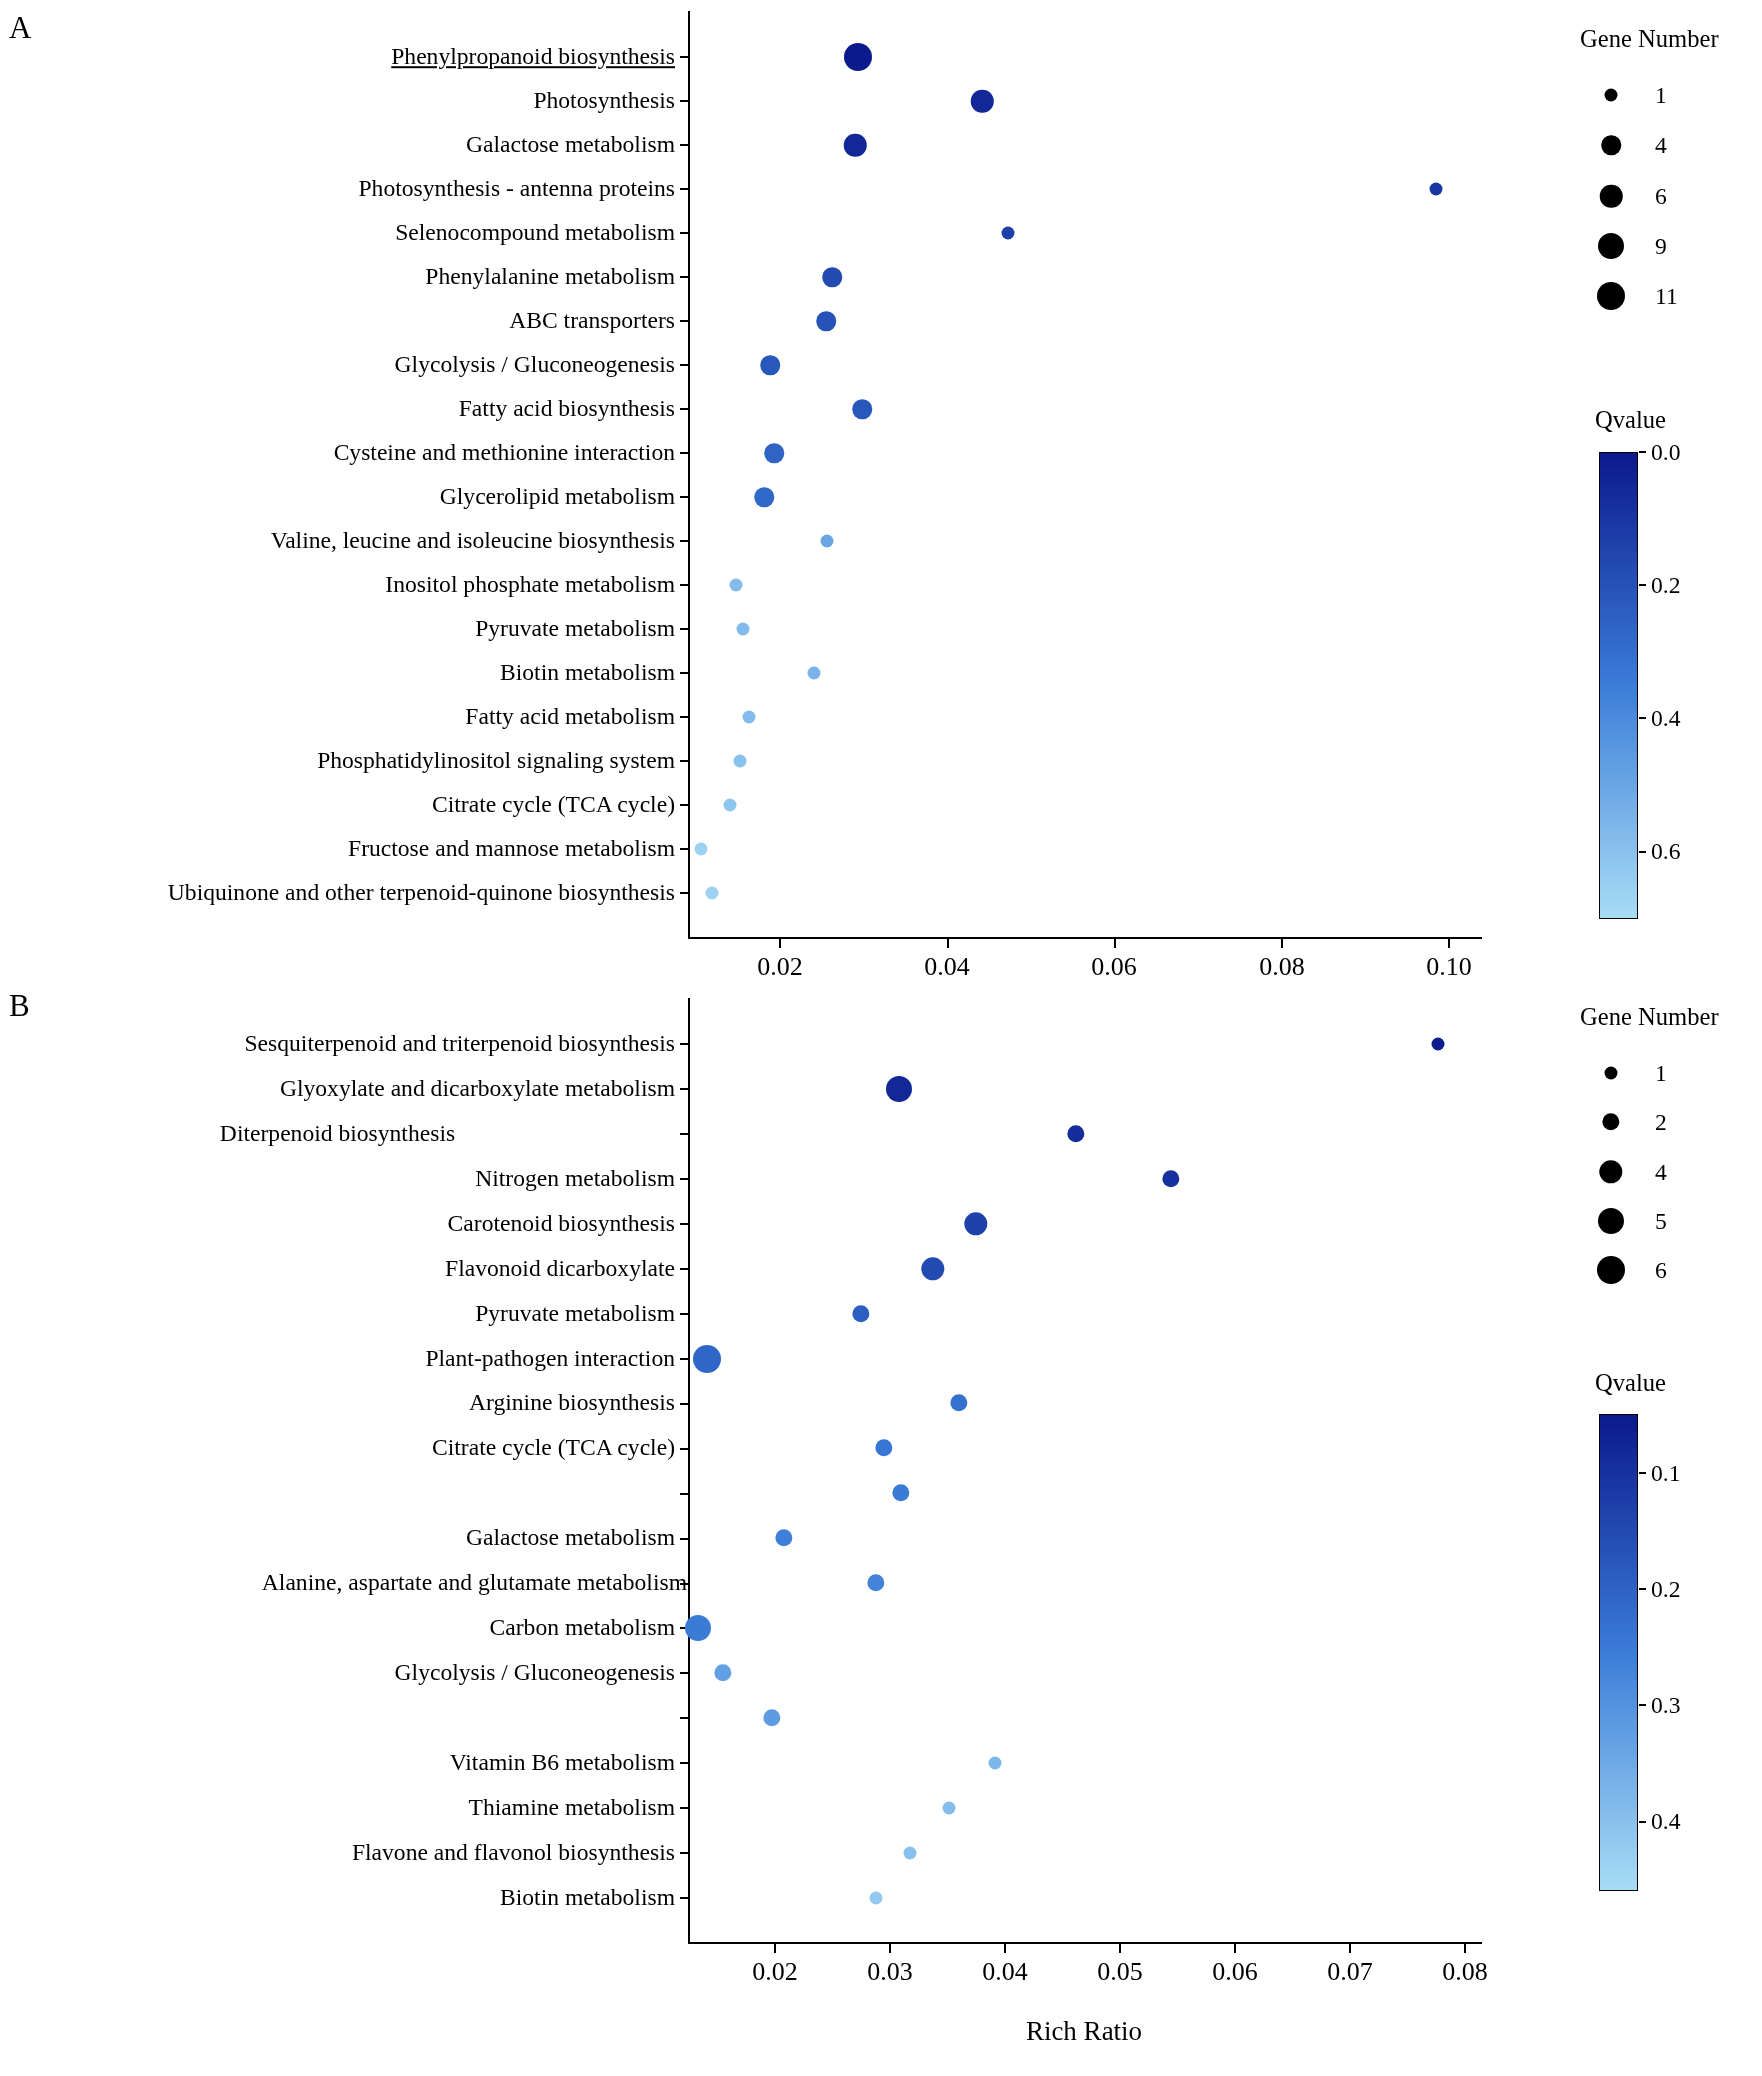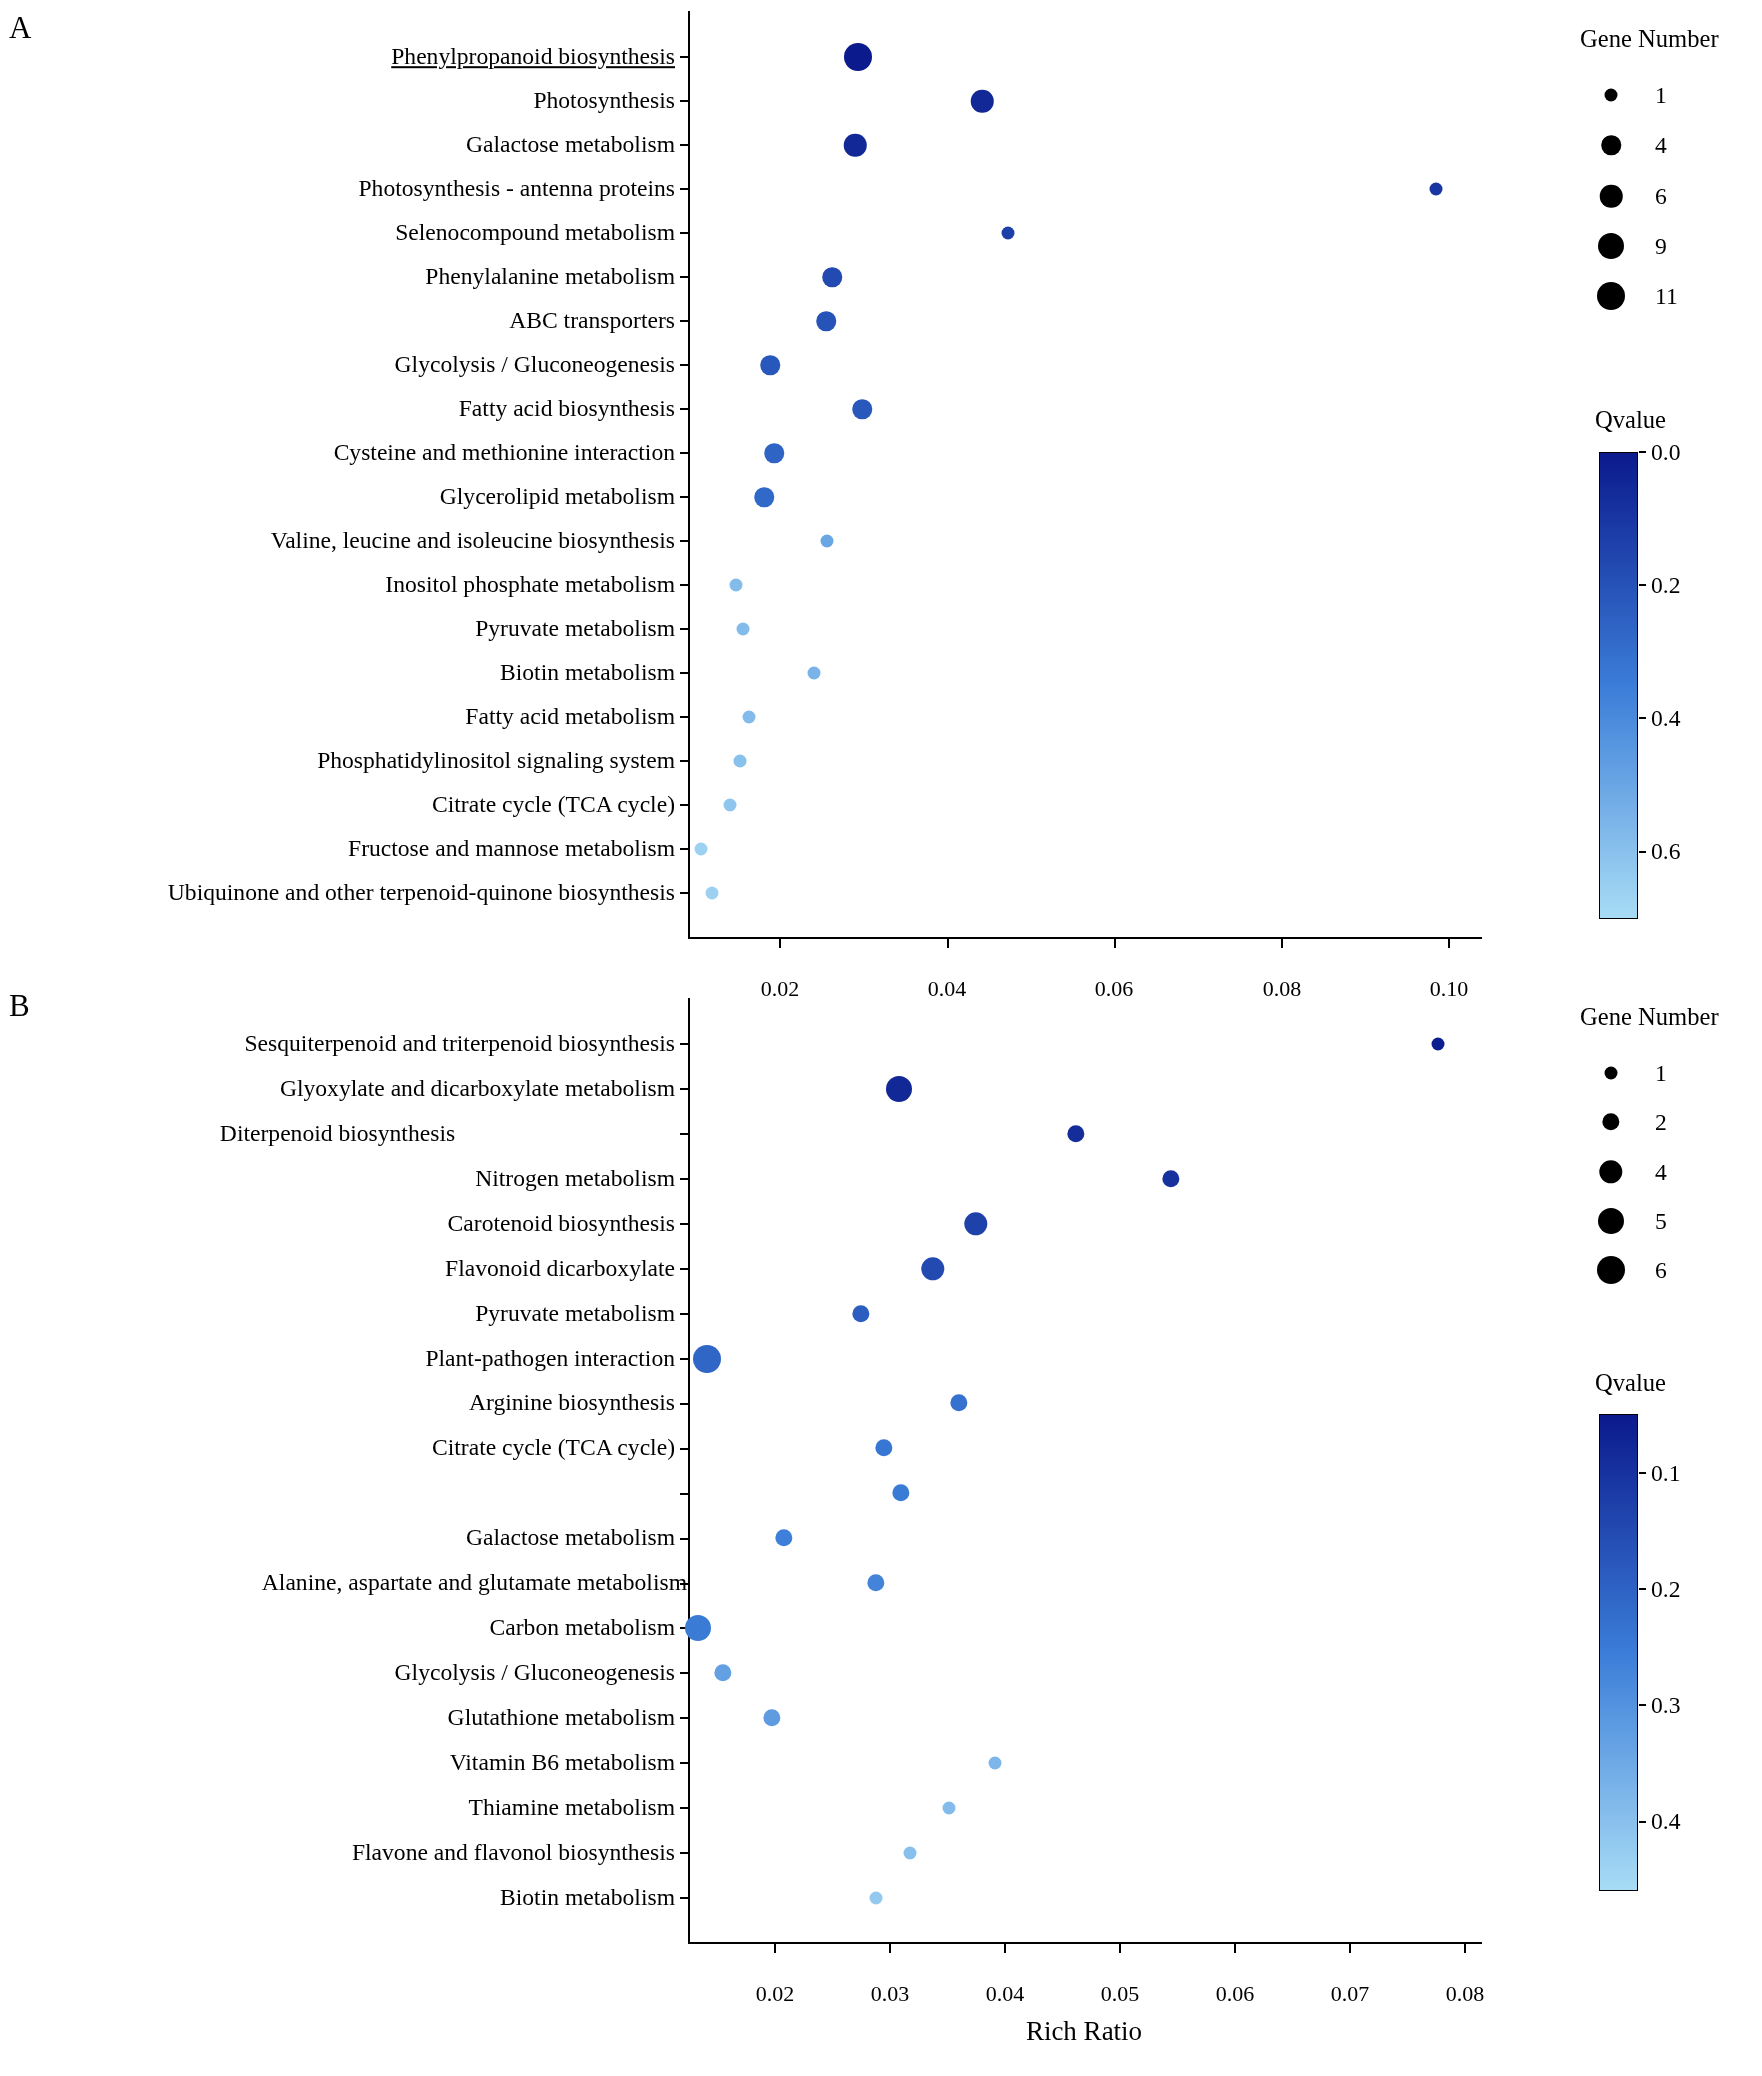--- a/index.html
+++ b/index.html
@@ -53,24 +53,23 @@
     background: #000;
   }
   .tick-x {
     position: absolute;
     width: 1.5px;
     height: 8.5px;
     background: #000;
   }
   .xtick-label {
     position: absolute;
-    font-size: 22px;
+    font-size: 26px;
     transform: translateX(-50%);
     white-space: nowrap;
-    margin-top: 24px;
   }
   .dot {
     position: absolute;
     border-radius: 50%;
     transform: translate(-50%, -50%);
   }
   .legend-title {
     position: absolute;
     font-size: 24.6px;
     white-space: nowrap;
@@ -238,21 +237,20 @@
     <div class="tick-y" style="left: 680px; top: 465px;"></div>
     <div class="tick-y" style="left: 680px; top: 510px;"></div>
     <div class="cat-label" style="top: 555px; width: 675px; left: 0px;">Galactose metabolism</div>
     <div class="tick-y" style="left: 680px; top: 555px;"></div>
     <div class="cat-label" style="top: 600px; width: 675px; left: 0px; padding-left: 12px;">Alanine, aspartate and glutamate metabolism</div>
     <div class="tick-y" style="left: 680px; top: 600px;"></div>
     <div class="cat-label" style="top: 645px; width: 675px; left: 0px;">Carbon metabolism</div>
     <div class="tick-y" style="left: 680px; top: 644px;"></div>
     <div class="cat-label" style="top: 690px; width: 675px; left: 0px;">Glycolysis / Gluconeogenesis</div>
     <div class="tick-y" style="left: 680px; top: 689px;"></div>
-    <div class="cat-label" style="top: 735px; width: 675px; left: 0px;">Glutathione metabolism</div>
     <div class="tick-y" style="left: 680px; top: 734px;"></div>
     <div class="cat-label" style="top: 780px; width: 675px; left: 0px;">Vitamin B6 metabolism</div>
     <div class="tick-y" style="left: 680px; top: 779px;"></div>
     <div class="cat-label" style="top: 825px; width: 675px; left: 0px;">Thiamine metabolism</div>
     <div class="tick-y" style="left: 680px; top: 824px;"></div>
     <div class="cat-label" style="top: 870px; width: 675px; left: 0px;">Flavone and flavonol biosynthesis</div>
     <div class="tick-y" style="left: 680px; top: 869px;"></div>
     <div class="cat-label" style="top: 915px; width: 675px; left: 0px;">Biotin metabolism</div>
     <div class="tick-y" style="left: 680px; top: 914px;"></div>
     <div class="tick-x" style="left: 774px; top: 961px;"></div>

